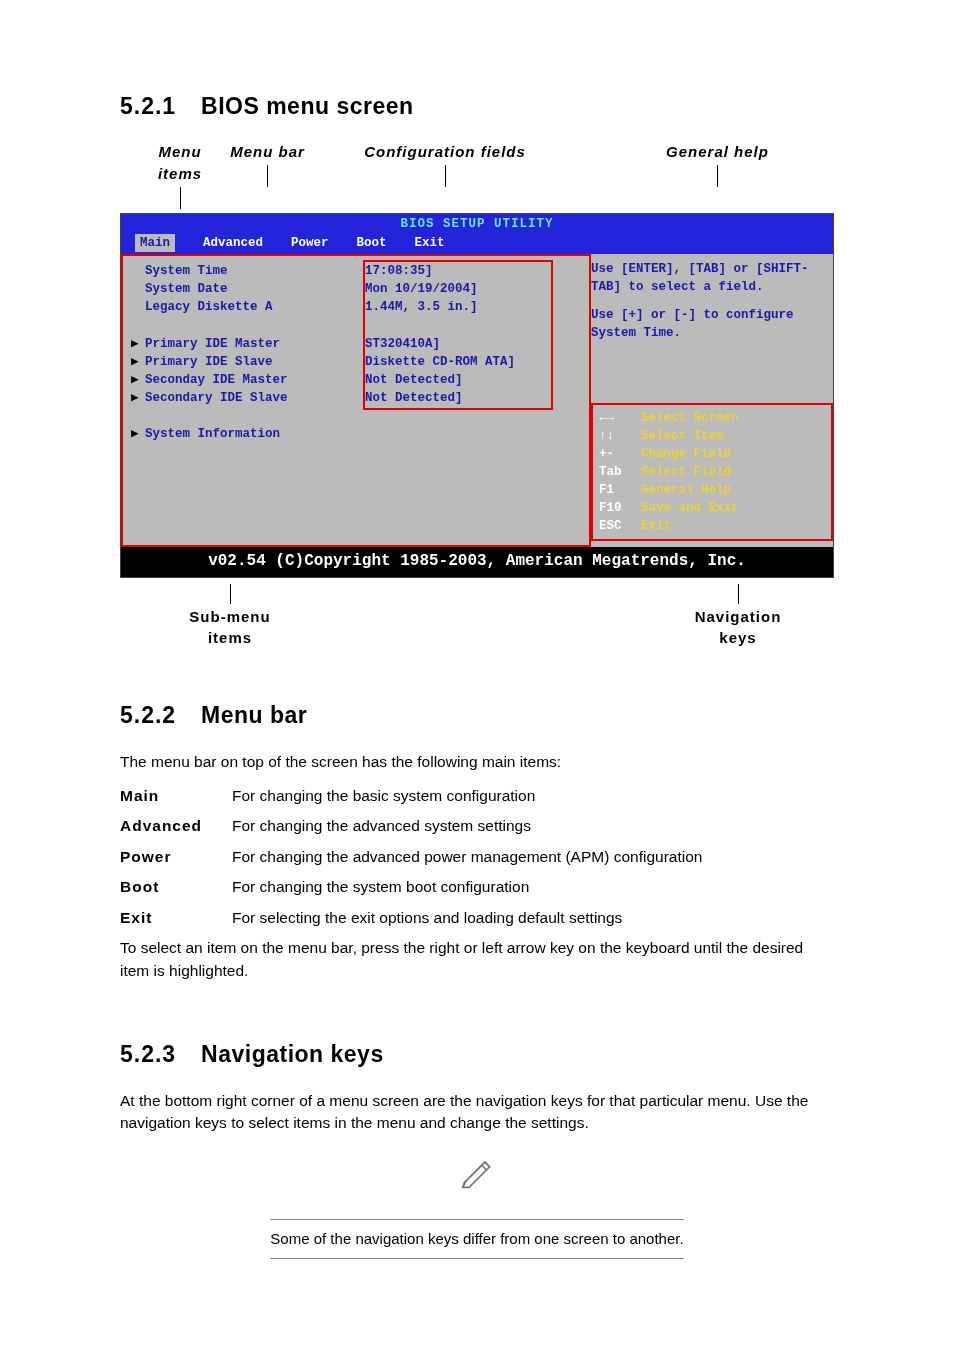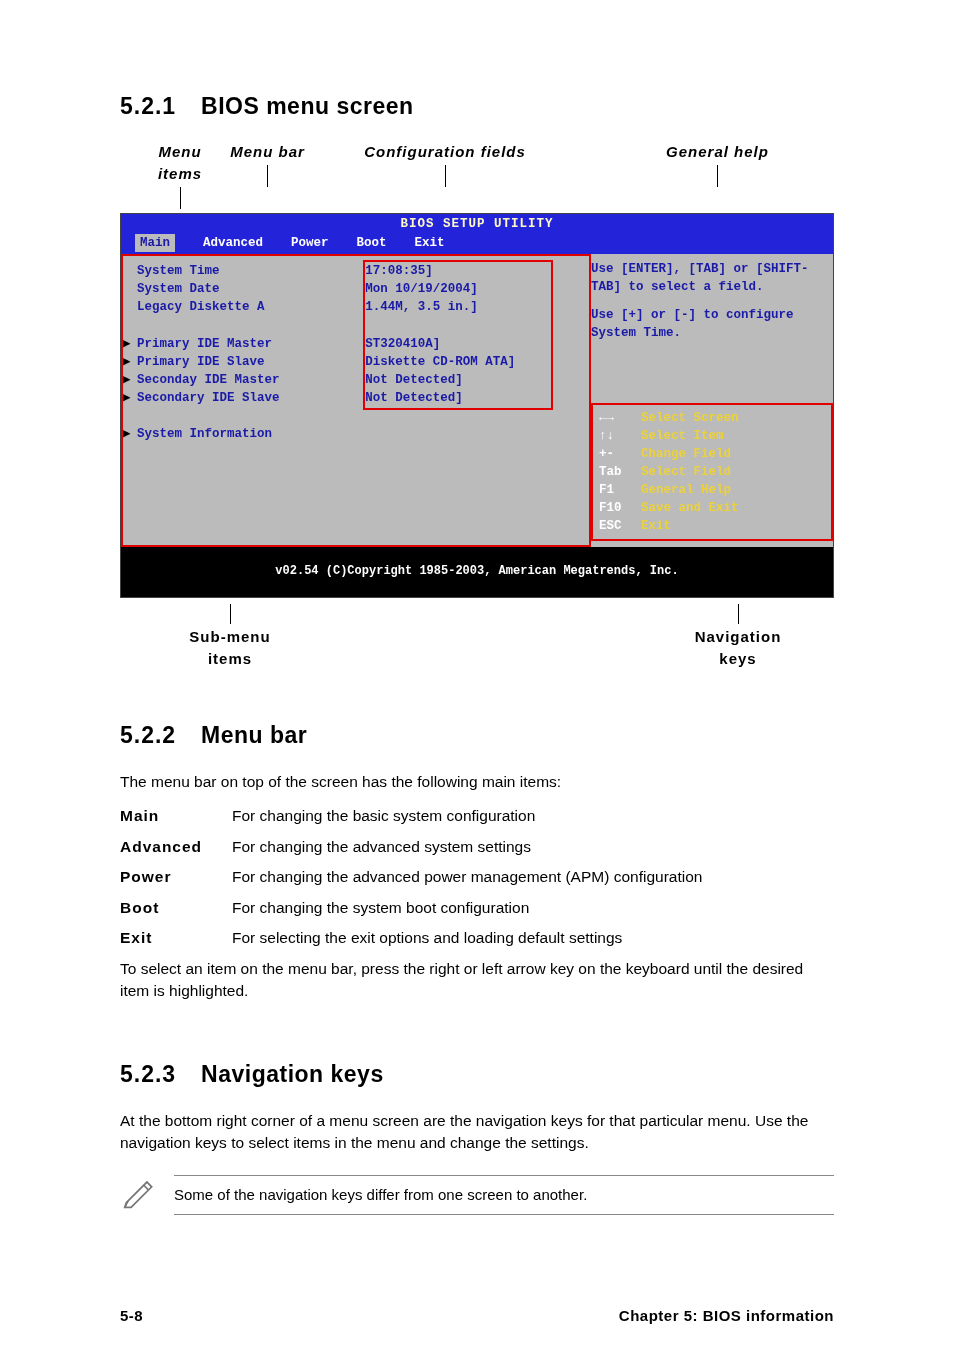--- a/index.html
+++ b/index.html
@@ -42,21 +42,21 @@
   .bios {
     font-family: "Courier New", monospace;
     font-size: 12.5px;
     font-weight: bold;
     background: #bbbbbb;
     border: 1px solid #444;
     margin-bottom: 6px;
   }
   .bios-title {
     background:#2323d9;
-    color:#fef9c3;
+    color:#5eead4;
     text-align:center;
     padding: 1px 0;
     letter-spacing: 1px;
   }
   .bios-menubar {
     background:#2323d9;
     color:#ffffff;
     display:flex;
     gap:28px;
     padding: 0 14px 2px 14px;
@@ -66,21 +66,21 @@
     color:#1a1aa8;
     padding: 0 5px;
   }
   .bios-body {
     display:flex;
     background:#bbbbbb;
   }
   .bios-left {
     flex: 0 0 66%;
     border:2px solid #e00000;
-    padding:6px 0;
+    padding:6px 8px;
     color:#1a1aa8;
     background:#bbbbbb;
     min-height: 270px;
     position:relative;
   }
   .bios-row { display:flex; }
   .bios-row .k { flex:0 0 52%; }
   .bios-row .v { flex:1; }
   .bios-row .arrow { display:inline-block; width:14px; color:#000; }
   .bios-configbox {
@@ -103,22 +103,22 @@
     color:#ffffff;
     background:#bbbbbb;
   }
   .navkeys .nk-row { display:flex; }
   .navkeys .nk-key { color:#ffffff; width:42px; }
   .navkeys .nk-lbl { color:#ecd23a; }
   .bios-footer {
     background:#000000;
     color:#ffffff;
     text-align:center;
-    font-size:12px;
-    padding:16px 0;
+    font-size:16px;
+    padding:3px 0;
   }
   
   .below-labels {
     display:flex;
     font-weight:900;
     font-size:15px;
     letter-spacing:1px;
     margin-bottom:50px;
     gap:28px;
   }
@@ -132,23 +132,24 @@
   .defrow { display:flex; margin-bottom:8px; }
   .defrow .term { flex:0 0 112px; font-weight:900; letter-spacing:1px; font-size:15.5px; }
   .defrow .desc { flex:1; }
   .para { margin-top:8px; margin-bottom:56px; }
 
   .para2 { margin-bottom:16px; }
 
   
   .note {
     display:flex;
-    align-items:flex-end;
-    gap:16px;
+    align-items:center;
+    gap:24px;
     margin-bottom:90px;
+    flex-direction:column;
   }
   .note-icon svg { width:38px; height:38px; }
   .note-text {
     flex:1;
     border-top:1px solid #888;
     border-bottom:1px solid #888;
     padding:8px 0;
     font-size:15px;
   }
 

